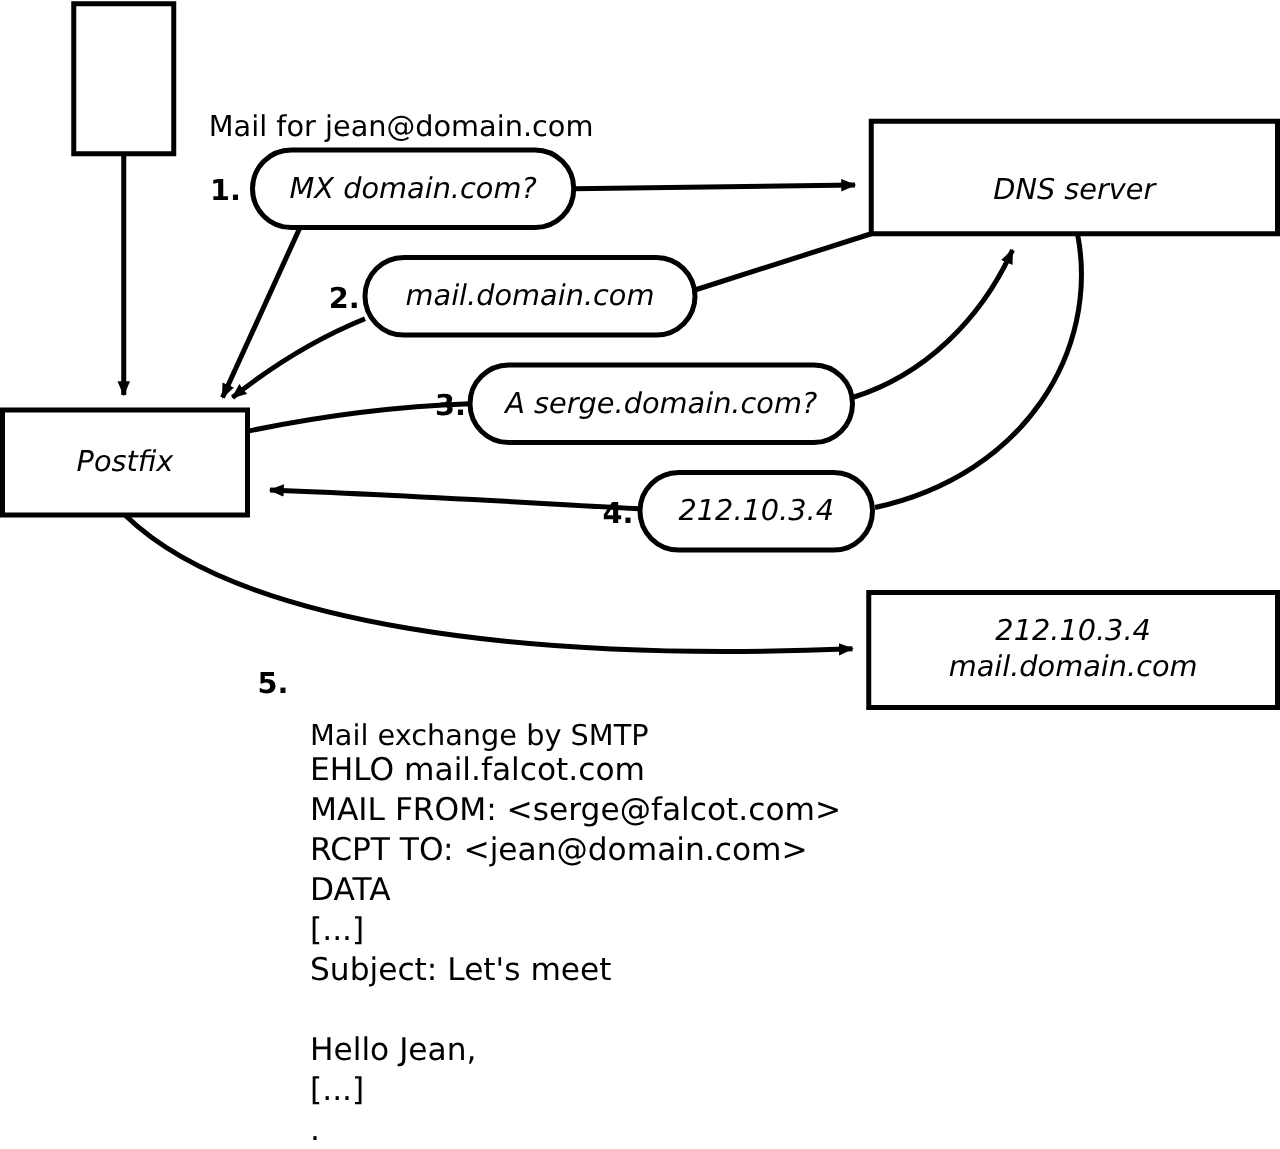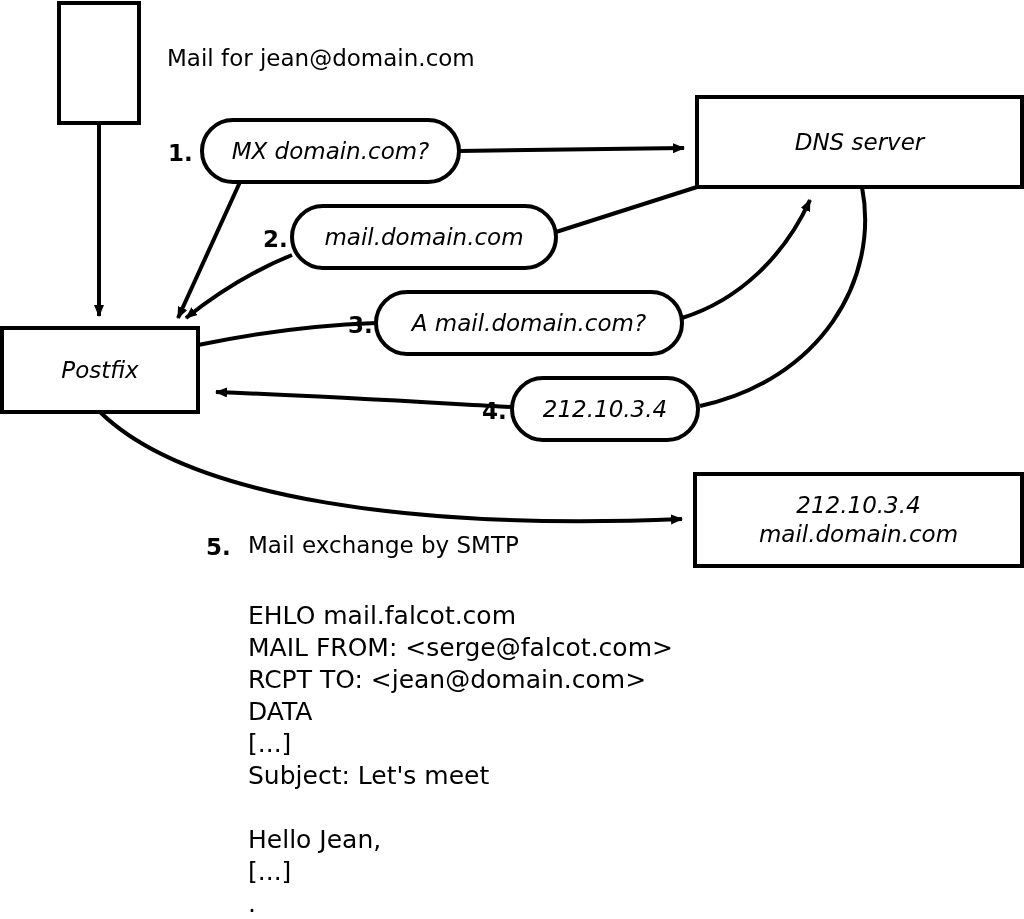--- a/index.html
+++ b/index.html
@@ -33,20 +33,21 @@
     line-height: 1.25;
     white-space: pre;
     pointer-events: none;
     font-style: italic;
   }
   .free-text {
     position: absolute;
     font-size: 23px;
     line-height: 1.0;
     white-space: pre;
+    margin-top: 44px;
   }
   .step-num {
     position: absolute;
     font-size: 23px;
     font-weight: bold;
     white-space: pre;
   }
   .mono-block {
     position: absolute;
     font-size: 25px;
@@ -81,28 +82,28 @@
     <path d="M240,182 L178,318" fill="none" stroke="#000000" stroke-width="4" marker-end="url(#arrow)"></path>
     <path d="M697,187 L556,232" fill="none" stroke="#000000" stroke-width="4"></path>
     <path d="M292,255 C250,272 215,295 186,318" fill="none" stroke="#000000" stroke-width="4" marker-end="url(#arrow)"></path>
     <path d="M198,345 C260,332 320,325 376,323" fill="none" stroke="#000000" stroke-width="4"></path>
     <path d="M682,318 C740,300 785,255 810,200" fill="none" stroke="#000000" stroke-width="4" marker-end="url(#arrow)"></path>
     <path d="M862,187 C880,280 820,380 700,406" fill="none" stroke="#000000" stroke-width="4"></path>
     <path d="M512,407 C420,402 320,396 216,392" fill="none" stroke="#000000" stroke-width="4" marker-end="url(#arrow)"></path>
     <path d="M100,412 C190,500 420,530 682,519" fill="none" stroke="#000000" stroke-width="4" marker-end="url(#arrow)"></path>
   </svg>
 
-  <div class="node-label" style="left:697px; top:97px; width:325px; height:90px;">DNS server</div>
+  <div class="node-label" style="left:697px; top:107px; width:325px; height:90px;">DNS server</div>
   <div class="node-label" style="left:2px; top:328px; width:196px; height:84px;">Postfix</div>
   <div class="node-label" style="left:695px; top:474px; width:327px; height:92px;">212.10.3.4
 mail.domain.com</div>
 
   <div class="node-label" style="left:202px; top:120px; width:257px; height:62px;">MX domain.com?</div>
   <div class="node-label" style="left:292px; top:206px; width:264px; height:62px;">mail.domain.com</div>
-  <div class="node-label" style="left:376px; top:292px; width:306px; height:62px;">A mail.domain.com?</div>
+  <div class="node-label" style="left:376px; top:292px; width:306px; height:62px;">A serge.domain.com?</div>
   <div class="node-label" style="left:512px; top:378px; width:186px; height:62px;">212.10.3.4</div>
 
   <div class="step-num" style="left:168px; top:140px;">1.</div>
   <div class="step-num" style="left:263px; top:226px;">2.</div>
   <div class="step-num" style="left:348px; top:312px;">3.</div>
   <div class="step-num" style="left:482px; top:398px;">4.</div>
   <div class="step-num" style="left:206px; top:534px;">5.</div>
 
   <div class="free-text" style="left:167px; top:47px;">Mail for jean@domain.com</div>
   <div class="free-text" style="left:248px; top:534px;">Mail exchange by SMTP</div>

